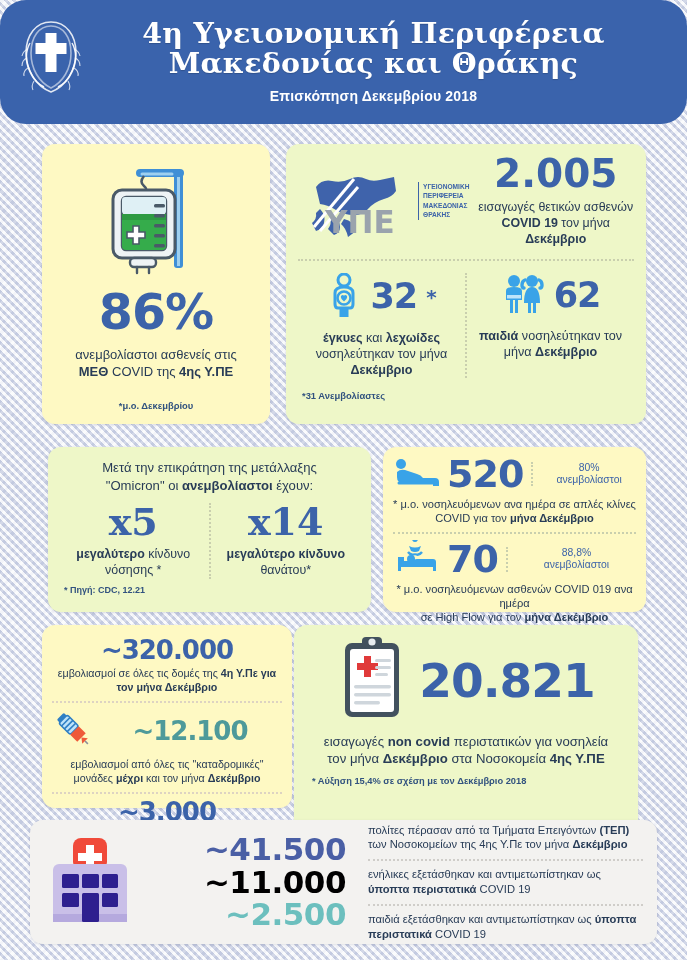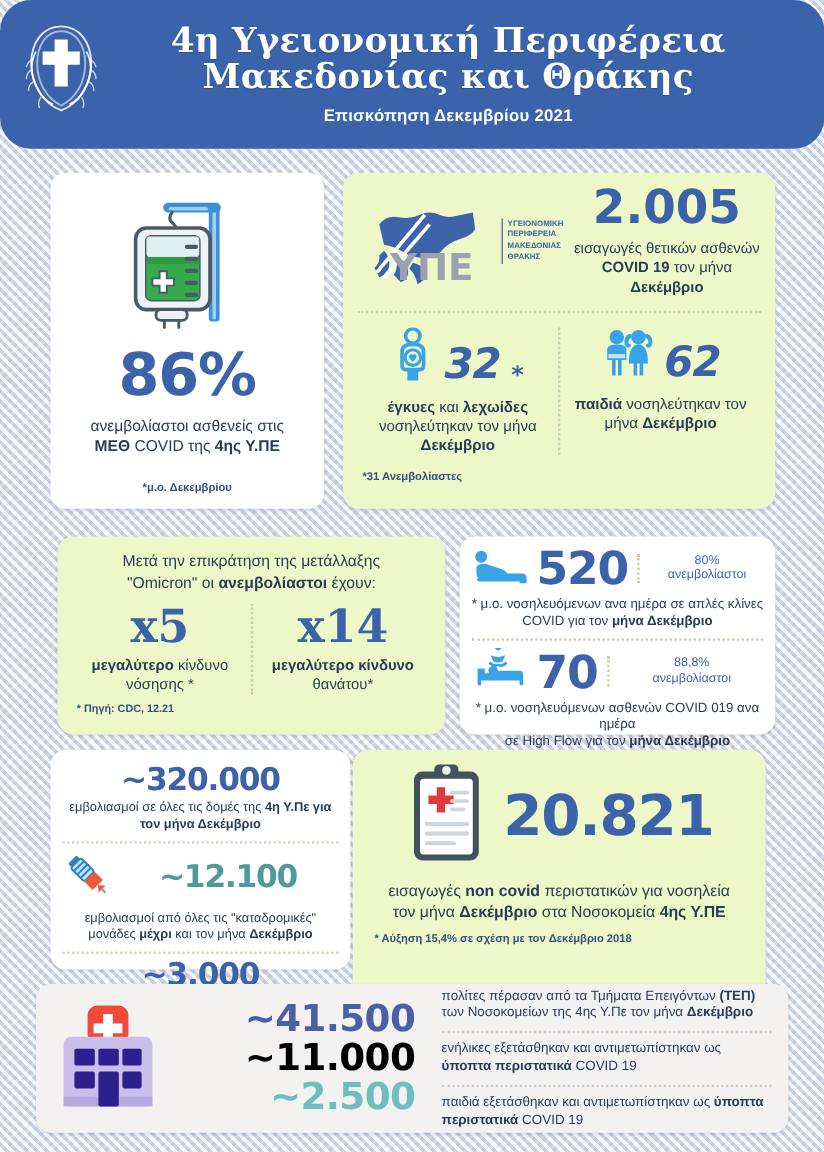--- a/index.html
+++ b/index.html
@@ -29,21 +29,21 @@
     letter-spacing: .2px; text-shadow: 0 1px 1px rgba(0,0,0,.18);
     font-family: "DejaVu Serif", "Liberation Serif", serif;
   }
   .h-sub {
     color: #ffffff; font-weight: bold; font-size: 14px; margin-top: 10px;
     letter-spacing: .2px;
   }
 
   
   .card { position: absolute; border-radius: 13px; box-shadow: 0 1px 3px rgba(60,70,100,.16); }
-  .cream { background: #ffffff; }
+  .cream { background: #fef9c3; }
   .lime  { background: #eef7c8; }
 
   .num { color: #3c63a9; font-weight: bold; line-height: 1; letter-spacing: -1px;
          font-family: "DejaVu Sans", "Liberation Sans", sans-serif; }
   .cap { color: #283c57; font-size: 12.6px; line-height: 1.28; }
   .cap b { font-weight: bold; }
   .foot { color: #31527f; font-size: 9.4px; font-weight: bold; }
   .dotted-h { border-top: 2px dotted #c9cfae; }
   .dotted-v { border-left: 2px dotted #c9cfae; }
   .dotted-h-c { border-top: 2px dotted #ddd3c2; }
@@ -59,21 +59,21 @@
   #card-adm { left: 286px; top: 144px; width: 360px; height: 280px; padding: 10px 12px 6px; }
   .adm-top { display: flex; align-items: center; gap: 6px; }
   .logo-box { display:flex; align-items:center; flex: 0 0 auto; }
   .logo-words { font-size: 6.6px; color:#3c63a9; font-weight:bold; line-height:1.45;
                 border-left: 1.4px solid #3c63a9; padding-left: 4px; margin-left: 2px; }
   .adm-right { flex: 1; text-align: center; padding-left: 2px; }
   .adm-right .big { font-size: 39px; letter-spacing: 0; }
   .adm-right .cap { margin-top: 7px; font-size: 12.4px; }
   .adm-split { display: flex; margin-top: 11px; padding-top: 12px; }
   .adm-col { flex: 1; text-align: center; padding: 0 4px; }
-  .adm-col .row { display: flex; align-items: flex-end; justify-content: center; gap: 9px; font-style: italic; }
+  .adm-col .row { display: flex; align-items: center; justify-content: center; gap: 9px; }
   .adm-col .cap { margin-top: 9px; font-size: 12.6px; }
   #card-adm .foot { margin-top: 12px; margin-left: 4px; }
 
   
   #card-omicron { left: 48px; top: 447px; width: 323px; height: 165px; padding: 12px 10px 6px; }
   #card-omicron .lead { text-align:center; color:#283c57; font-size: 13.1px; line-height: 1.34; }
   .om-split { display:flex; margin-top: 9px; }
   .om-col { flex:1; text-align:center; padding: 0 6px; }
   .om-col .big { font-size: 38px; font-family: "DejaVu Serif","Liberation Serif",serif; letter-spacing:0; }
   .om-col .cap { margin-top: 6px; font-size: 12.4px; }
@@ -140,21 +140,21 @@
           <path d="M61 45 q5 2 5 8"></path>
           <path d="M60 55 q5 3 4 8"></path>
         <path d="M20 68 q-3 5 -1 9"></path>
           <path d="M54 68 q3 5 1 9"></path>
       </g>
     </svg>
   </div>
   <div class="header-text">
     <div class="h-title">4η Υγειονομική Περιφέρεια</div>
     <div class="h-title">Μακεδονίας και Θράκης</div>
-    <div class="h-sub">Επισκόπηση Δεκεμβρίου 2021</div>
+    <div class="h-sub">Επισκόπηση Δεκεμβρίου 2018</div>
   </div>
 </div>
 
 <div class="card cream" id="card-86">
   <div class="ivwrap">
     <svg width="120" height="118" viewBox="0 0 120 118">
       <rect x="78" y="10" width="9" height="98" rx="3" fill="#3f8fd6"></rect>
       <rect x="81" y="12" width="3" height="94" fill="#9ed0f0"></rect>
       <path d="M44 13 H84" stroke="#3f8fd6" stroke-width="8" stroke-linecap="round"></path>
       <path d="M46 14 h30" stroke="#9ed0f0" stroke-width="3" stroke-linecap="round"></path>

